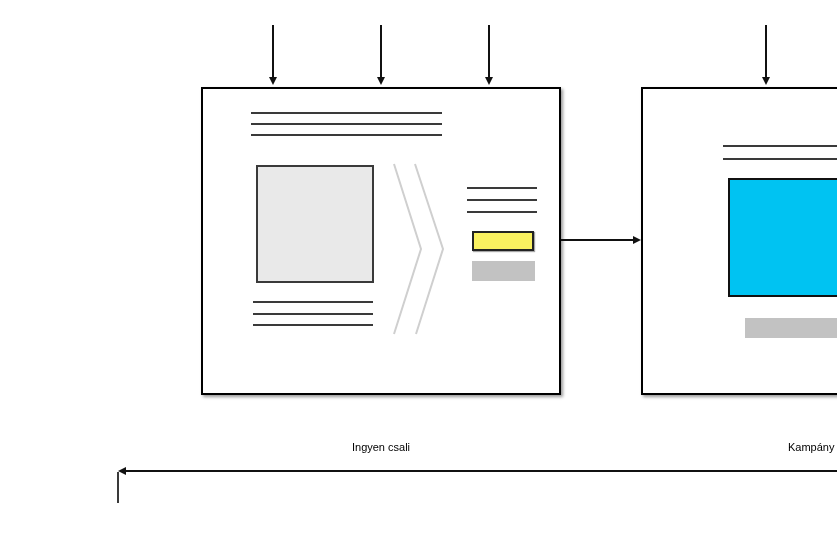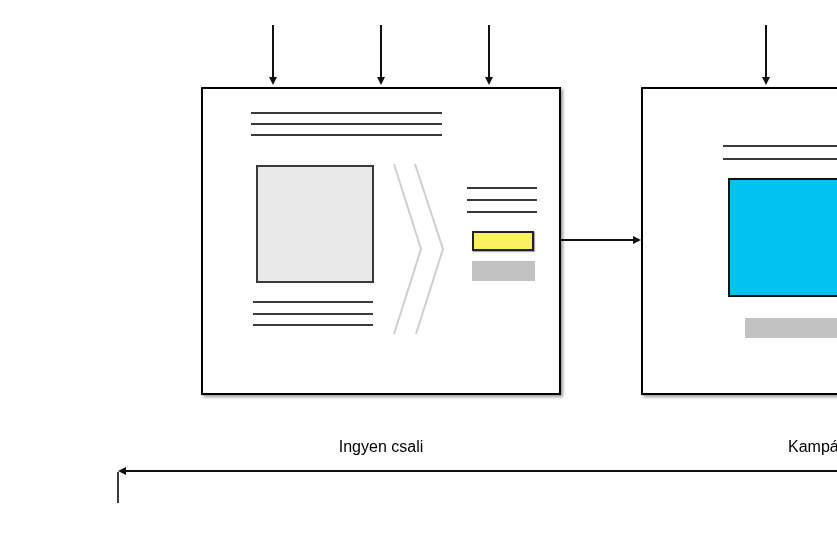--- a/index.html
+++ b/index.html
@@ -122,21 +122,21 @@
     width: 0;
     height: 0;
     border: 4px solid transparent;
     border-left: 8px solid #111;
   }
 
   
   .caption {
     position: absolute;
     top: 441px;
-    font-size: 16px;
+    font-size: 11px;
     line-height: 12px;
     white-space: nowrap;
   }
   #caption-left {
     left: 321px;
     width: 120px;
     text-align: center;
   }
   #caption-right {
     left: 788px;

